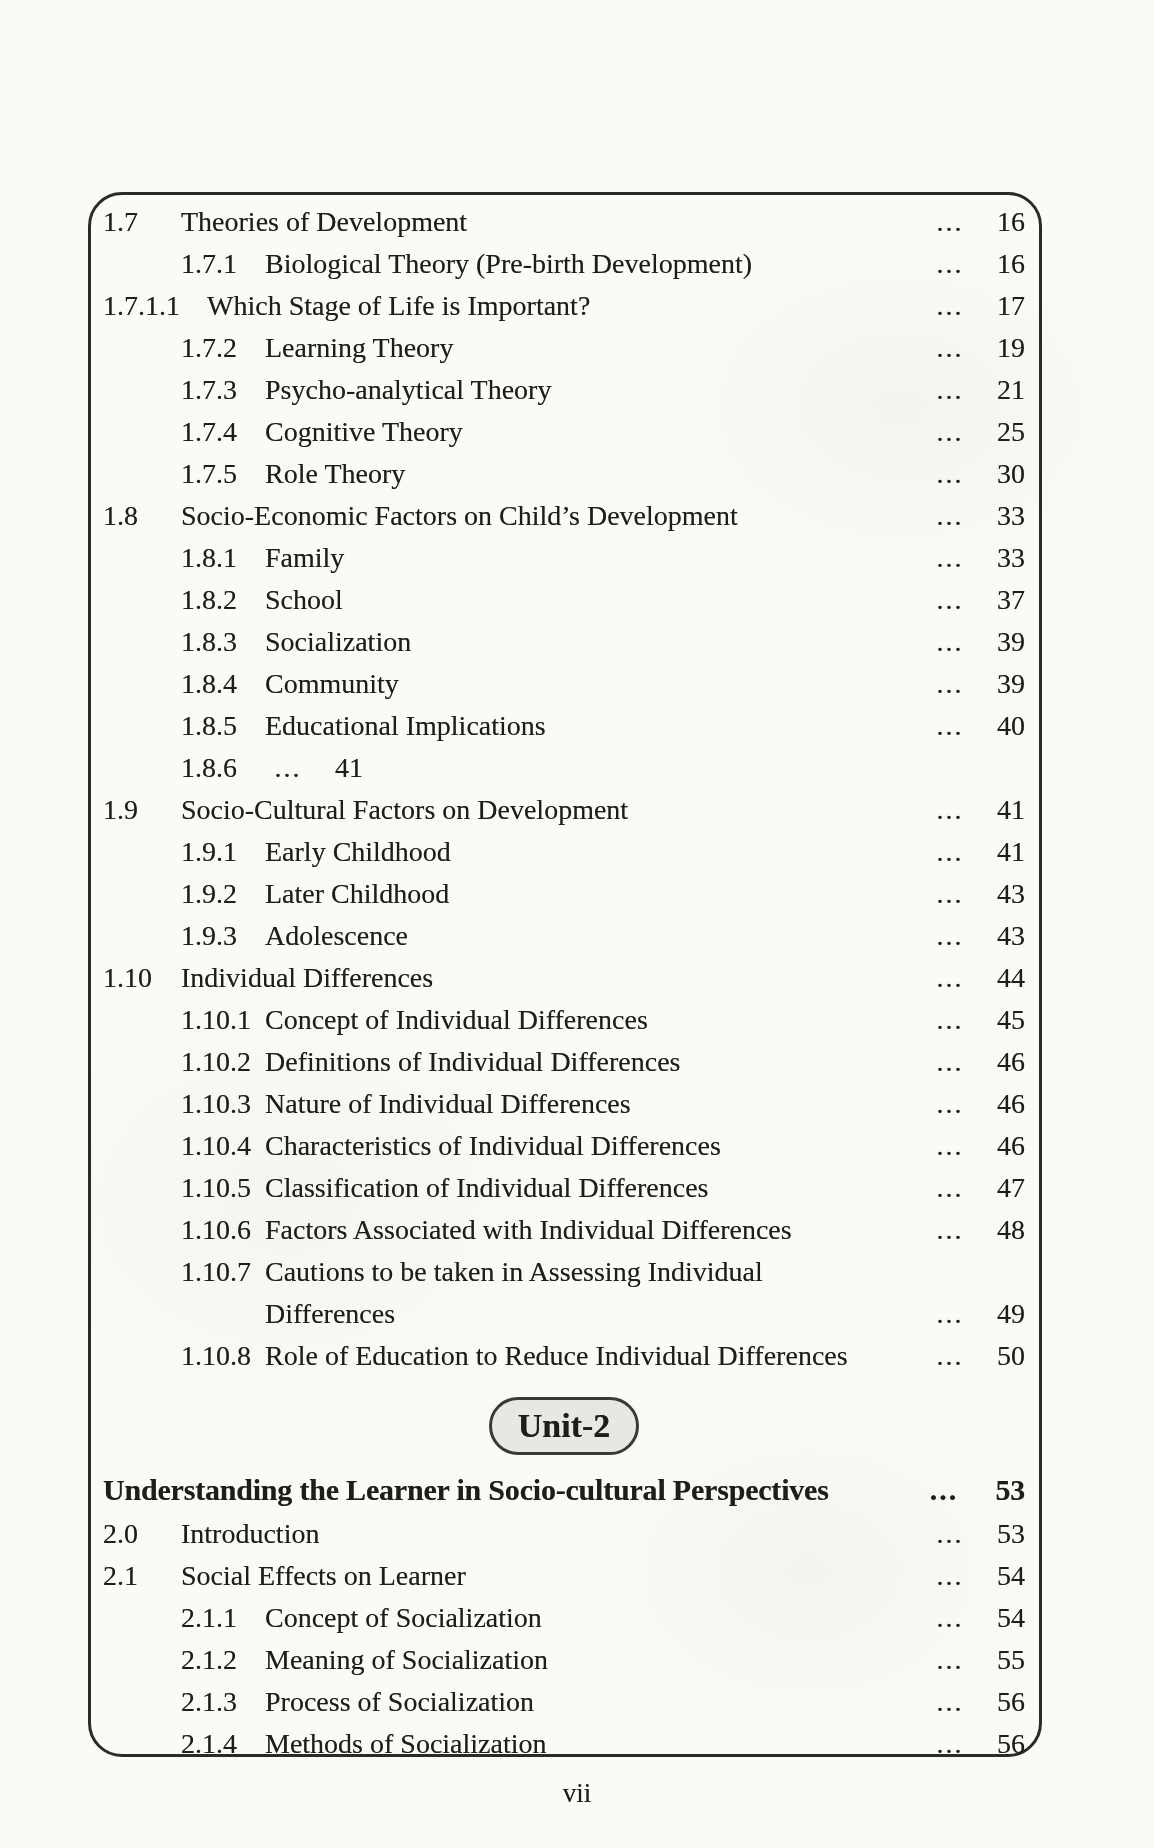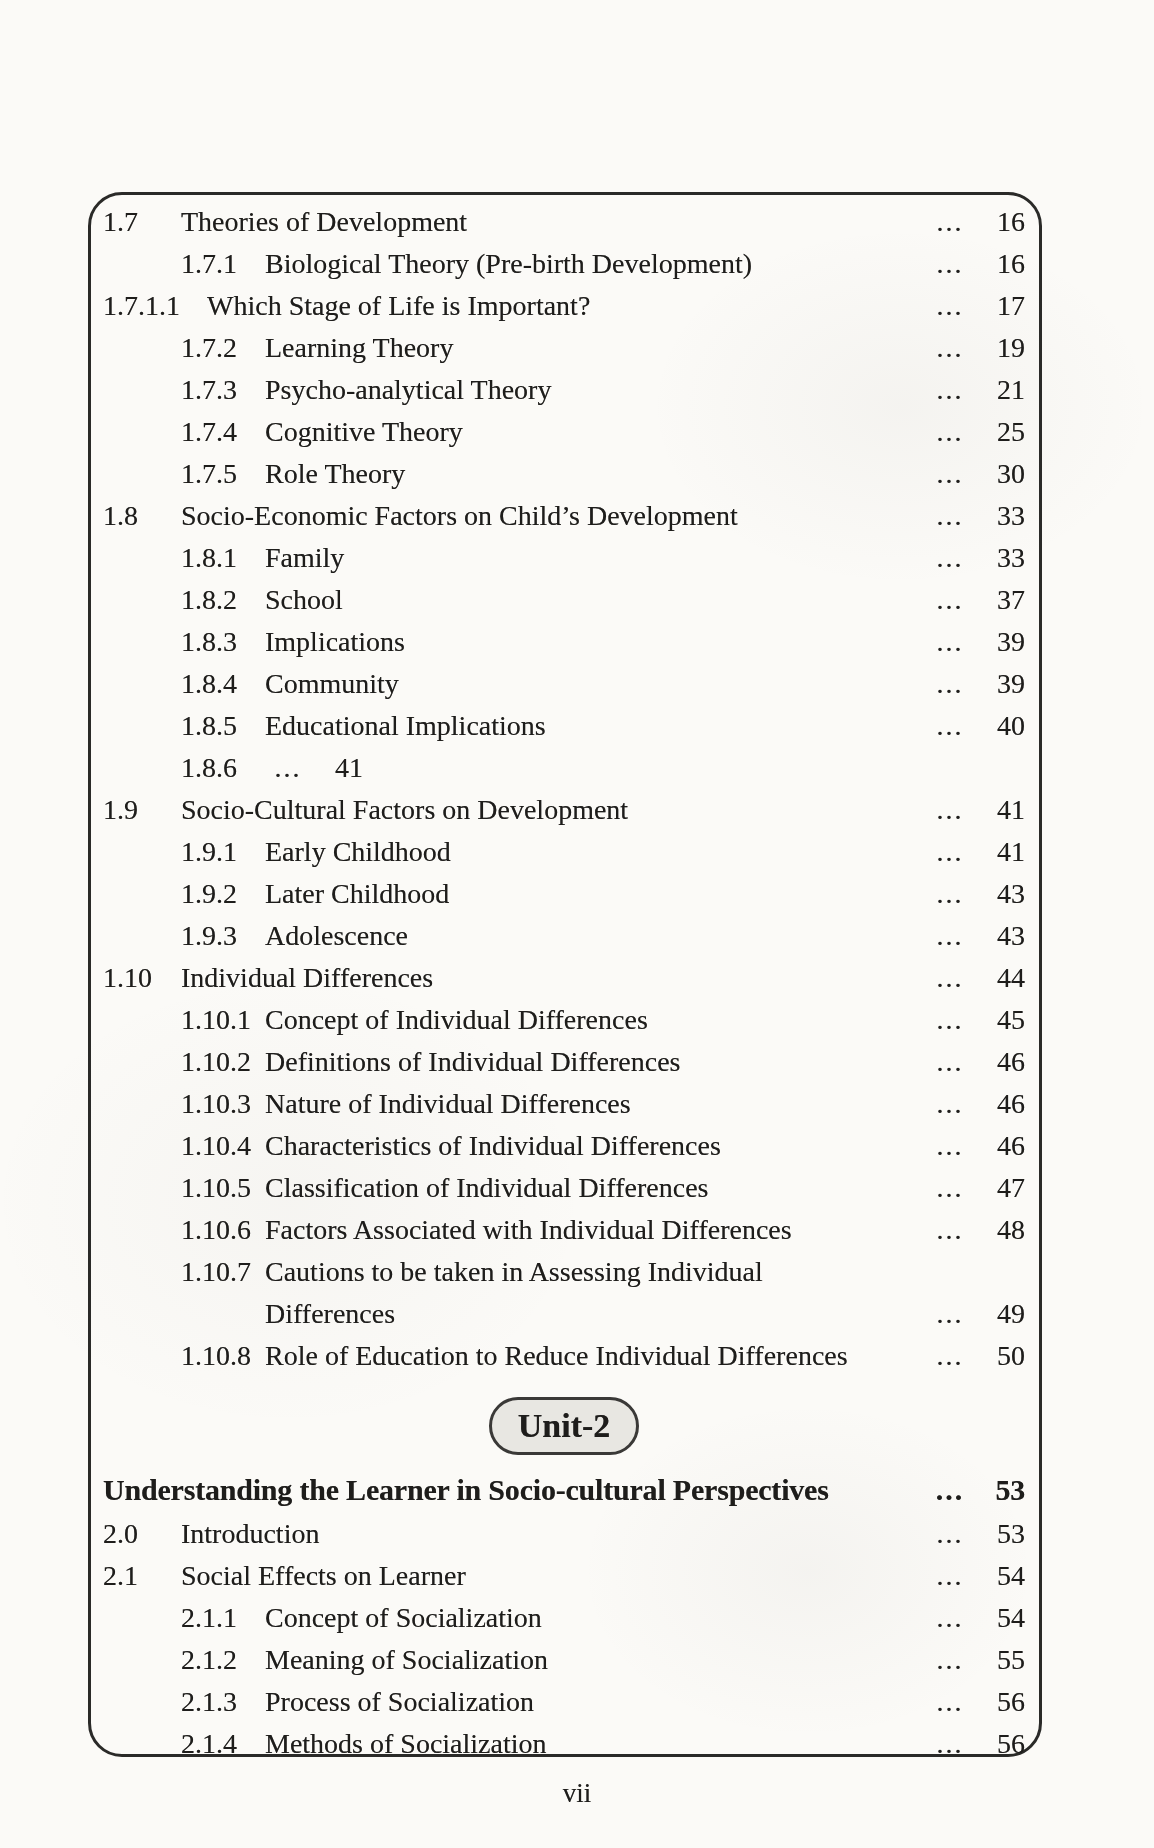--- a/index.html
+++ b/index.html
@@ -51,20 +51,21 @@
     border:3px solid #3a3937;border-radius:32px;
     background:#e8e7e2;
     display:flex;align-items:center;justify-content:center;
     font-size:34px;font-weight:bold;
     text-shadow:0 0 .6px rgba(20,20,20,.6);
   }
 
   .heading-row{
     font-weight:bold;font-size:30px;height:46px;line-height:46px;
     letter-spacing:-0.2px;
+    gap:6px;
   }
   .heading-row .title{flex:1;overflow:hidden;}
 
   .footer{
     position:absolute;left:0;top:1778px;width:100%;
     text-align:center;font-size:27px;
     text-shadow:0 0 .6px rgba(20,20,20,.5);
   }
 </style>
 </head>
@@ -128,21 +129,21 @@
     <span class="page-num">33</span>
   </div>
       <div class="row lv2">
     <span class="num">1.8.2</span>
     <span class="title">School</span>
     <span class="dots">...</span>
     <span class="page-num">37</span>
   </div>
       <div class="row lv2">
     <span class="num">1.8.3</span>
-    <span class="title">Implications</span>
+    <span class="title">Socialization</span>
     <span class="dots">...</span>
     <span class="page-num">39</span>
   </div>
       <div class="row lv2">
     <span class="num">1.8.4</span>
     <span class="title">Community</span>
     <span class="dots">...</span>
     <span class="page-num">39</span>
   </div>
       <div class="row lv2">

